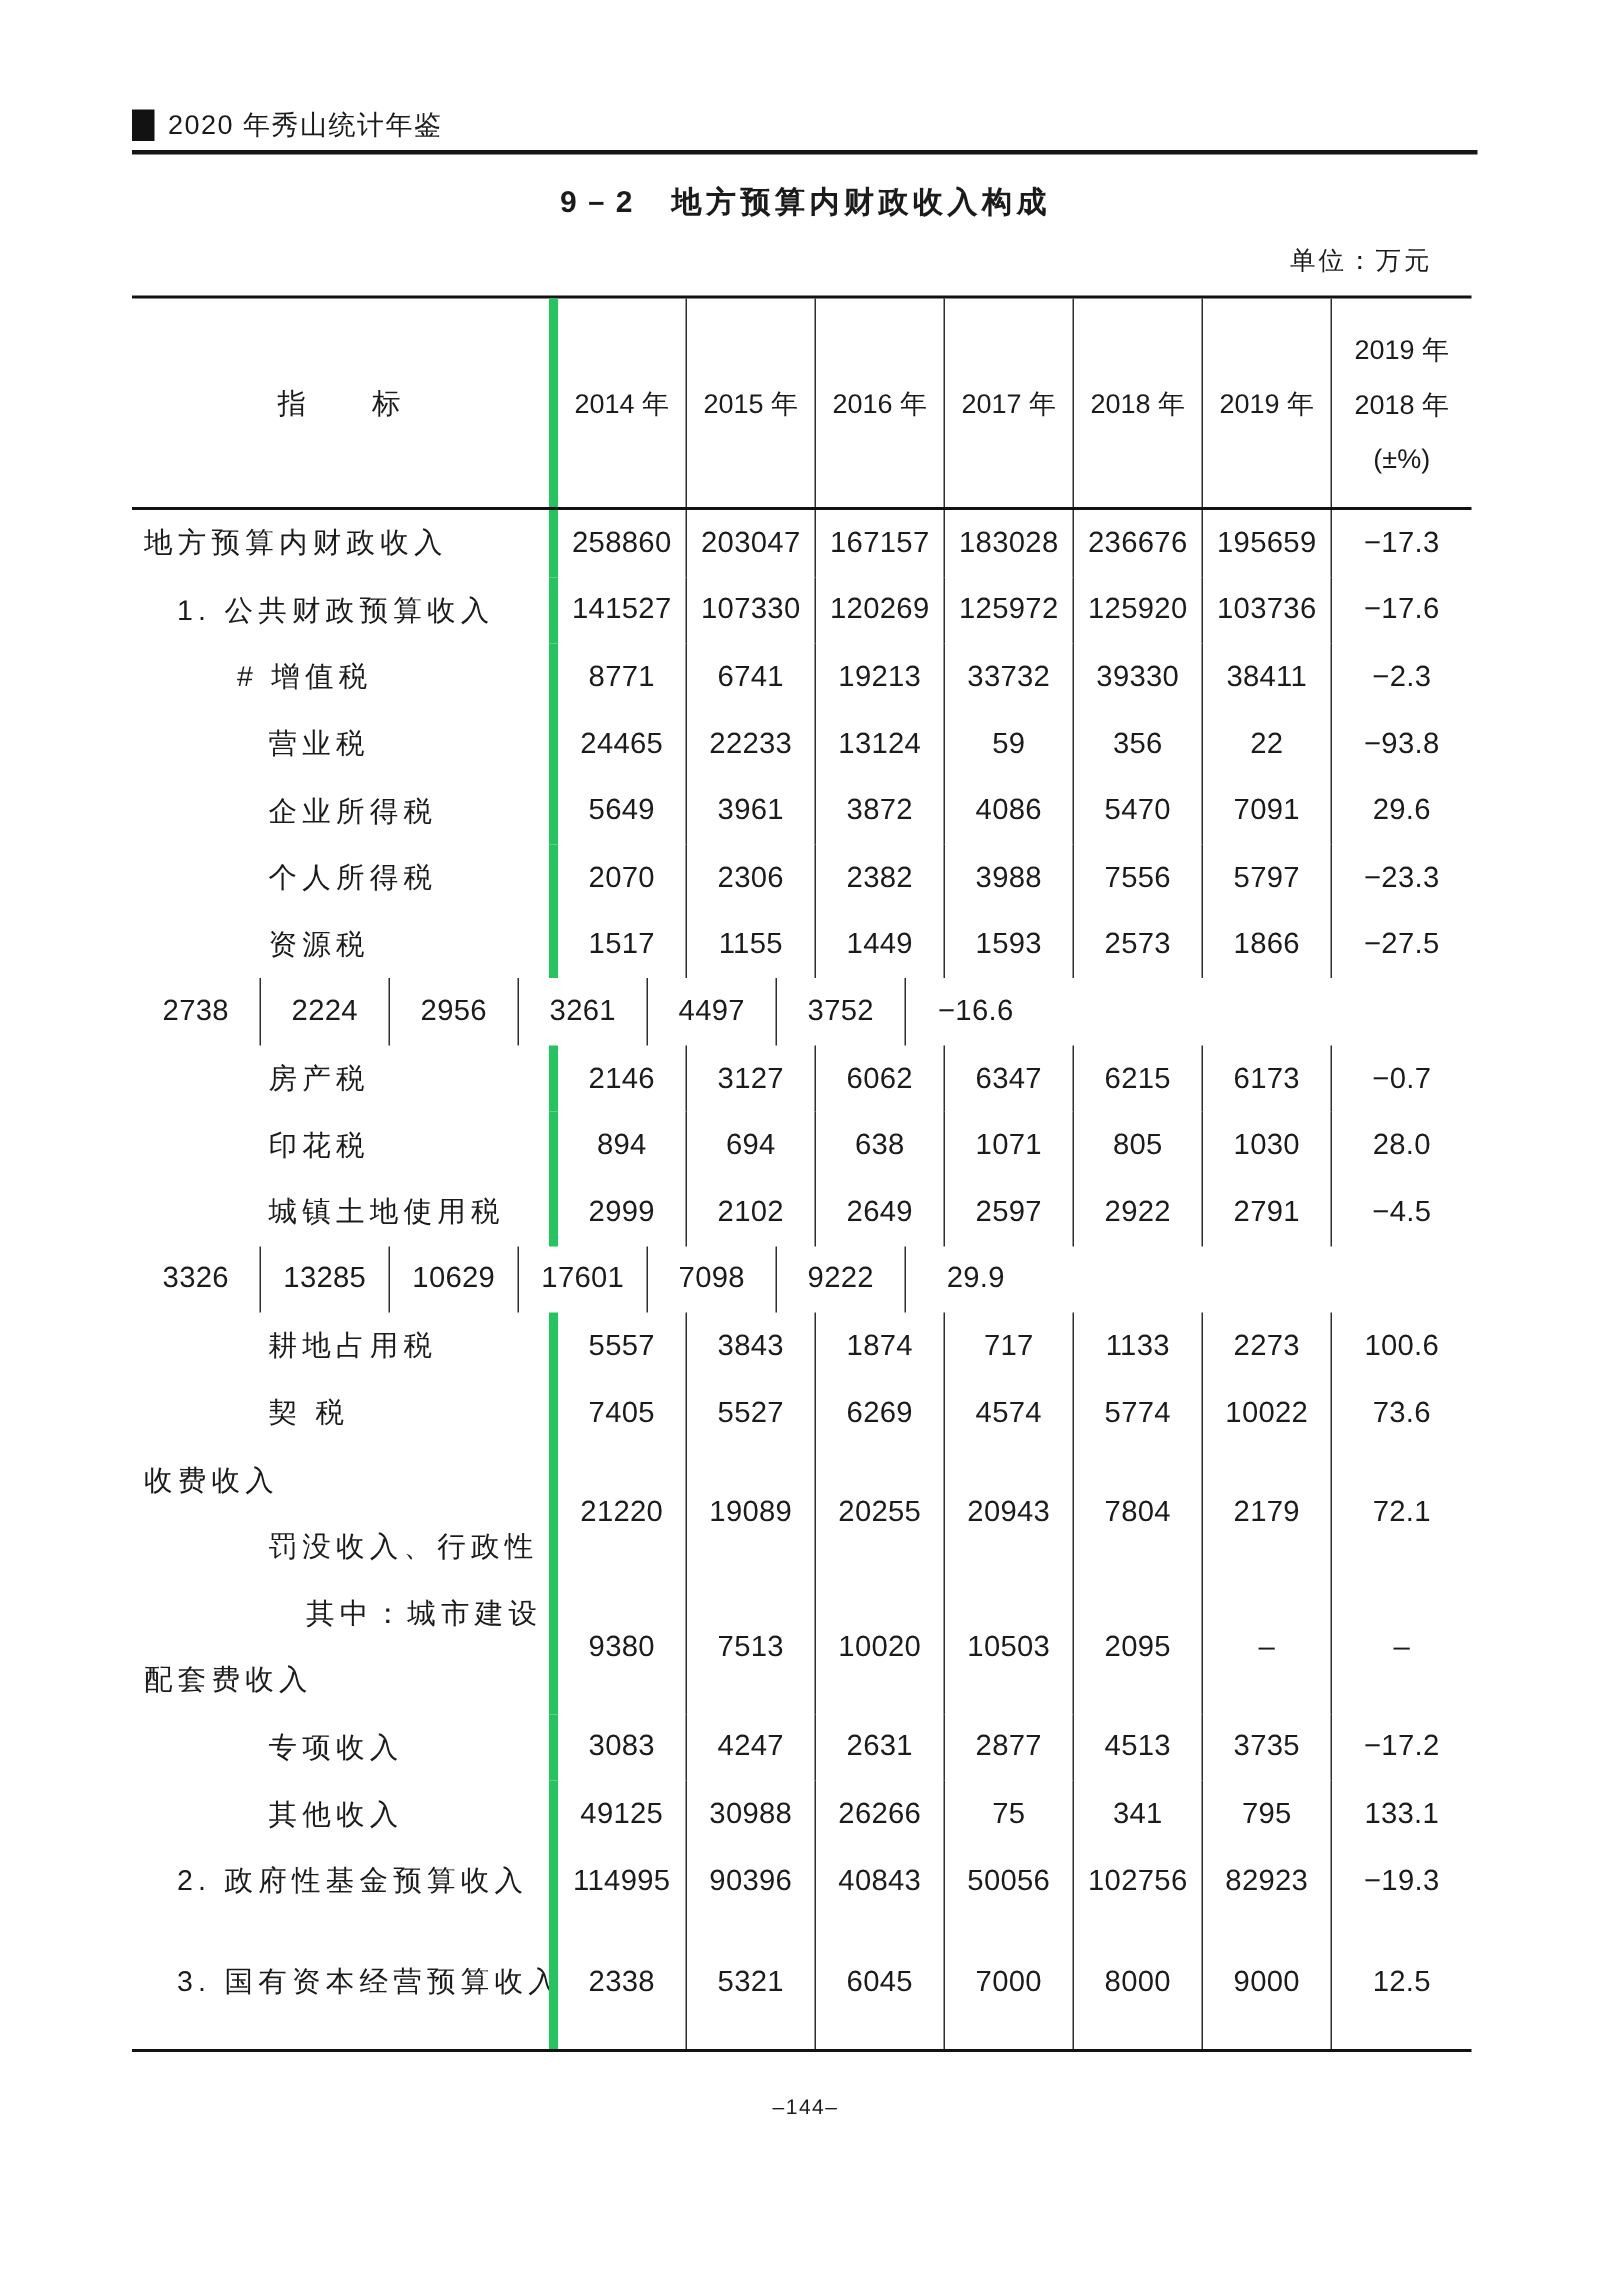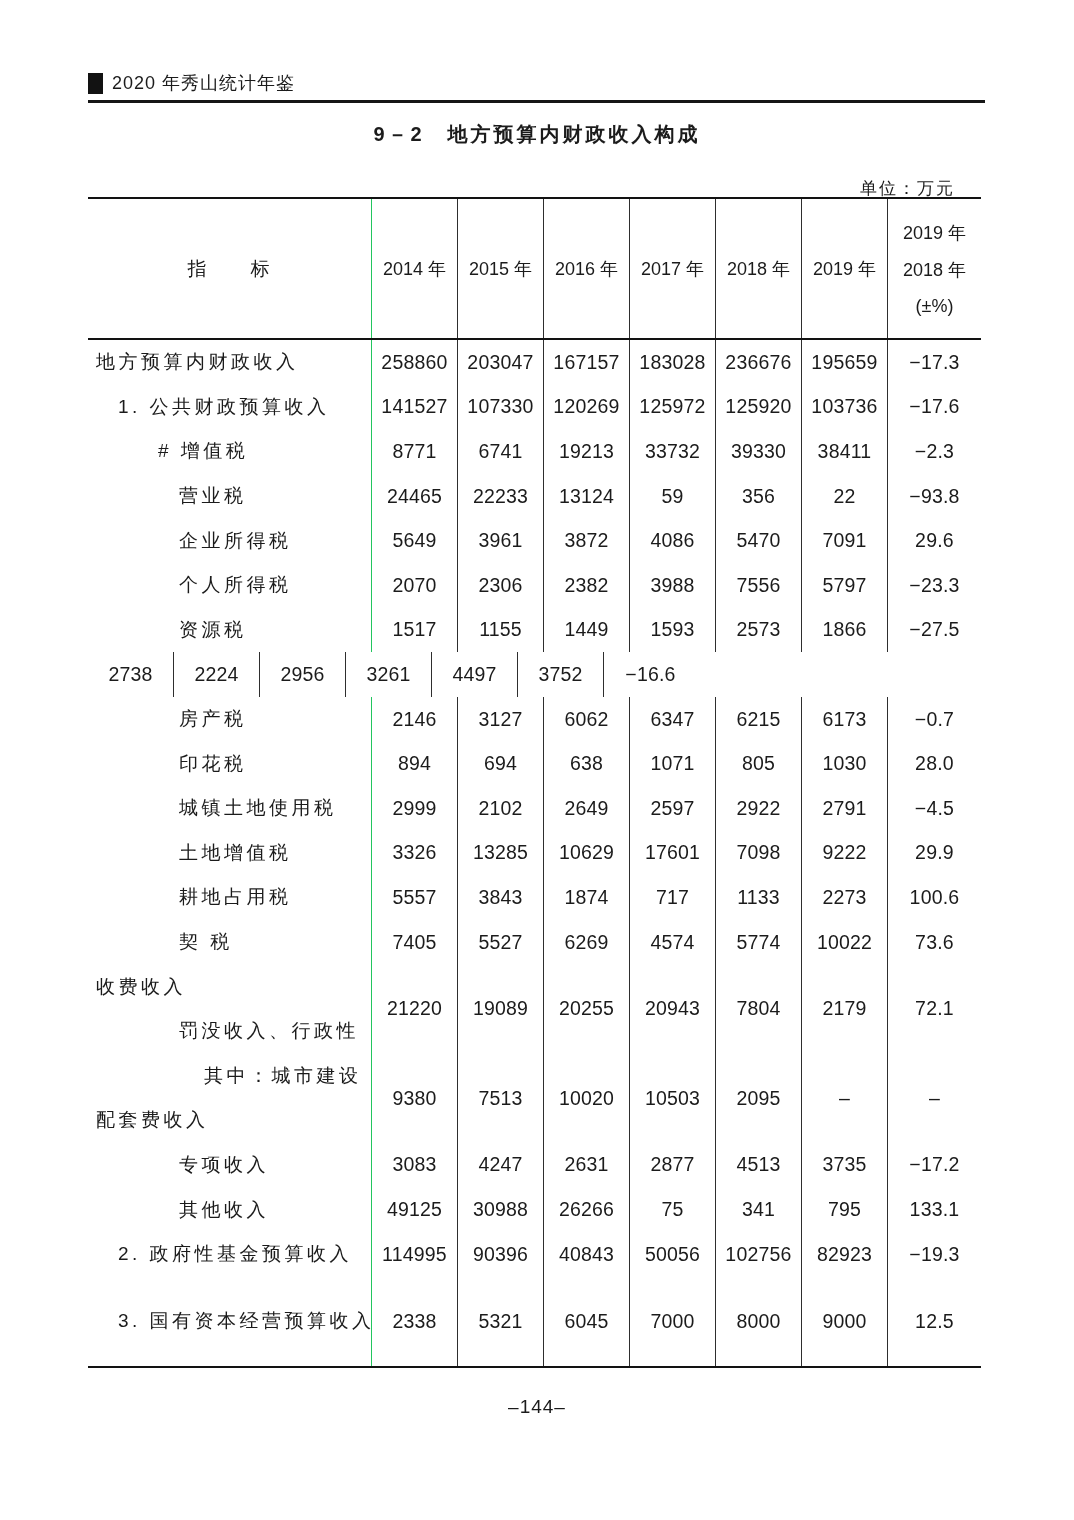--- a/index.html
+++ b/index.html
@@ -36,21 +36,21 @@
     left: 0; top: 121px;
     width: 100%;
     margin: 0;
     text-align: center;
     font-size: 20px;
     font-weight: bold;
     letter-spacing: 3px;
   }
   .unit-row {
     position: absolute;
-    left: 88px; top: 177px;
+    left: 88px; top: 162px;
     width: 897px;
     box-sizing: border-box;
     padding-right: 30px;
     text-align: right;
     font-size: 17px;
     letter-spacing: 2px;
   }
 
   
   .stat-table {
@@ -60,21 +60,21 @@
     border-top: 2.5px solid #121212;
     border-bottom: 2.5px solid #121212;
   }
   .thead {
     display: flex;
     height: 141px;
     border-bottom: 2px solid #121212;
     box-sizing: border-box;
   }
   .cell { box-sizing: border-box; display: flex; align-items: center; overflow: hidden; }
-  .col-label { width: 284px; border-right: 1px solid #22c55e; }
+  .col-label { width: 284px; border-right: 6px solid #22c55e; }
   .col-year  { width: 86px;  border-right: 1px solid #2e2e2e; }
   .col-ratio { width: 93px; }
 
   .head-label { justify-content: center; font-size: 19px; letter-spacing: 2px; }
   .year-heads { display: flex; height: 100%; }
   .head-year  { justify-content: center; font-size: 18px; height: 100%; }
   .head-ratio {
     flex-direction: column;
     justify-content: space-evenly;
     align-items: center;
@@ -96,21 +96,21 @@
 
   .two-line { flex-direction: column; align-items: stretch; justify-content: center; }
   .lab-line { height: 50%; display: flex; align-items: center; white-space: nowrap; }
 
   
   .page-number {
     position: absolute;
     left: 0; top: 1396px;
     width: 100%;
     text-align: center;
-    font-size: 19px;
+    font-size: 14px;
     letter-spacing: 1px;
   }
 </style>
 </head>
 <body>
 
 <div class="page">
 
   <header class="doc-header">
     <span class="hdr-square"></span>
@@ -242,21 +242,20 @@
           <div class="cell col-label lab ind3">城镇土地使用税</div>
           <div class="cell val col-year">2999</div>
           <div class="cell val col-year">2102</div>
           <div class="cell val col-year">2649</div>
           <div class="cell val col-year">2597</div>
           <div class="cell val col-year">2922</div>
           <div class="cell val col-year">2791</div>
           <div class="cell val col-ratio">−4.5</div>
         </div>
         <div class="row">
-          <div class="cell col-label lab ind3">土地增值税</div>
           <div class="cell val col-year">3326</div>
           <div class="cell val col-year">13285</div>
           <div class="cell val col-year">10629</div>
           <div class="cell val col-year">17601</div>
           <div class="cell val col-year">7098</div>
           <div class="cell val col-year">9222</div>
           <div class="cell val col-ratio">29.9</div>
         </div>
         <div class="row">
           <div class="cell col-label lab ind3">耕地占用税</div>

